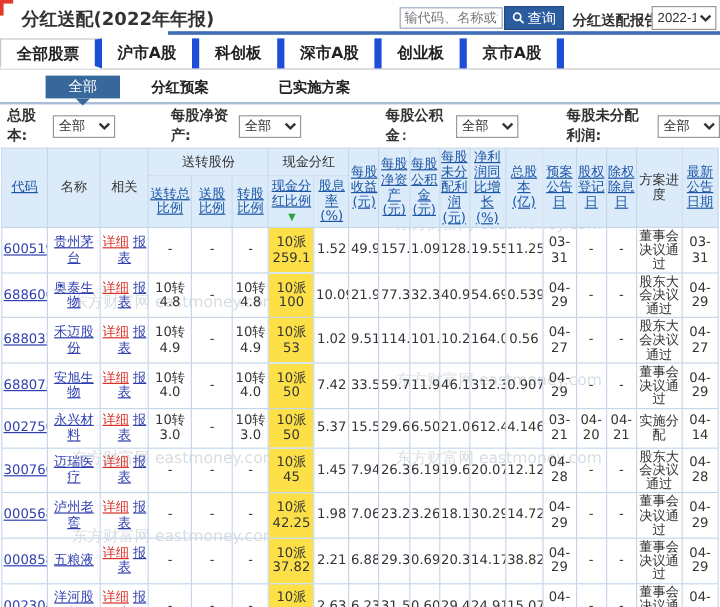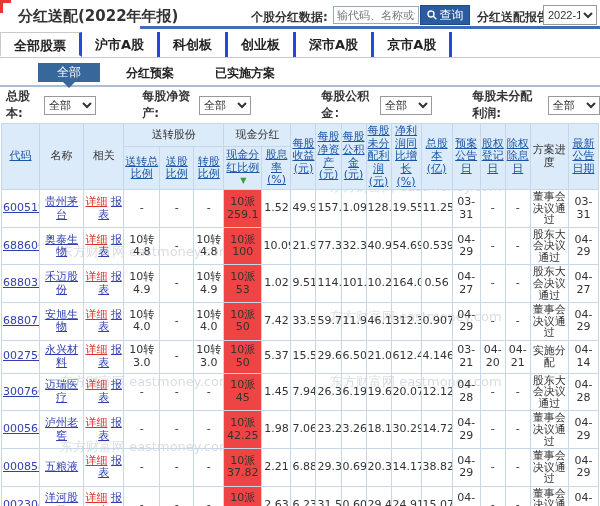--- a/index.html
+++ b/index.html
@@ -19,33 +19,33 @@
   .search-btn { position:absolute; left:420px; top:5px; width:50px; height:20px;
                 background:#2b5c9e; border:1px solid #1f4a85; color:#fff; font-size:12px;
                 display:flex; align-items:center; justify-content:center; gap:3px; cursor:pointer; }
   .period-label { position:absolute; left:477px; top:9px; font-size:12px; font-weight:bold; color:#333; }
   .period-select { position:absolute; left:543px; top:5px; width:54px; height:20px; font-size:11px;
                    border:1px solid #999; background:#fff; color:#333; }
 
   
   .tabbar { display:flex; height:26px; border-bottom:1px solid #c9c9c9; background:#fff; }
   .tab { height:25px; line-height:25px; padding:0 13px; font-size:13px; font-weight:bold; color:#222;
-         border-right:3px solid #1d4ed8; cursor:pointer; }
+         border-right:6px solid #1d4ed8; cursor:pointer; }
   .tab:first-child { border-left:1px solid #c9c9c9; }
   .tab.active { border-top:1px solid #c9c9c9; border-bottom:2px solid #fff; margin-bottom:-1px; background:#fff; }
 
   
   .subbar { position:relative; height:29px; border-bottom:2px solid #a9bdd6; }
   .pill { position:absolute; left:38px; top:5px; width:62px; height:19px; background:#38679b;
           color:#fff; font-size:12px; text-align:center; line-height:19px; cursor:pointer; }
   .pill-tri { position:absolute; left:63px; top:24px; width:0; height:0;
               border-left:6px solid transparent; border-right:6px solid transparent;
               border-top:6px solid #38679b; }
   .subtab { position:absolute; top:7px; font-size:12px; color:#222; cursor:pointer;font-weight:bold; }
-  .subtab.s1 { left:126px; } .subtab.s2 { left:215px; }
+  .subtab.s1 { left:126px; } .subtab.s2 { left:232px; }
 
   
   .filterbar { display:flex; align-items:center; height:36px; padding-left:6px; gap:6px; }
   .flabel { font-size:12px; font-weight:bold; color:#333; }
   .fsel { width:66px; height:19px; font-size:11px; border:1px solid #999; background:#fff; color:#333; }
   .fgap1 { margin-left:40px; } .fgap2 { margin-left:64px;font-family:Liberation Mono, monospace; } .fgap3 { margin-left:34px; }
 
   
   .tablewrap { position:relative; }
   .wm { position:absolute; font-size:13px; color:rgba(120,130,145,.28); white-space:nowrap; z-index:0; }
@@ -55,53 +55,52 @@
           font-size:11px; line-height:1.15; overflow:hidden; padding:1px; }
   thead th { background:#dcebfa; font-weight:normal; }
   thead tr.h1 { height:22px; } thead tr.h2 { height:34px; }
   tbody tr { height:33px; background:transparent; }
   .hl { color:#1c56a5; text-decoration:underline; cursor:pointer; }
   .hp { color:#333; }
   .arr { color:#2fa33c; font-size:8px; margin-left:1px; }
   a.lnk { color:#2f3fae; text-decoration:underline; cursor:pointer; }
   a.red { color:#d9342b; text-decoration:underline; cursor:pointer; }
   td { color:#333; }
-  td.c-cash { background:#ef4444; }
+  td.c-cash { background:#fde047; }
   td.c-prog { line-height:1.05; }
 </style>
 </head>
 <body>
 
 <div class="page">
 
   <div class="topbar">
     <div class="corner-mark"></div>
     <div class="page-title">分红送配(2022年年报)</div>
     <div class="blue-bar"></div>
-    <div class="search-label">个股分红数据:</div>
     <input class="search-input" placeholder="输代码、名称或简拼" style="">
     <div class="search-btn">
       <svg width="10" height="10" viewBox="0 0 10 10">
         <circle cx="4" cy="4" r="3" fill="none" stroke="#fff" stroke-width="1.4"></circle>
         <line x1="6.3" y1="6.3" x2="9.3" y2="9.3" stroke="#fff" stroke-width="1.4"></line>
       </svg>
       <span>查询</span>
     </div>
     <div class="period-label">分红送配报告期:</div>
     <select class="period-select">
       <option>2022-12-31</option>
     </select>
   </div>
 
   <div class="tabbar">
     <div class="tab active">全部股票</div>
     <div class="tab">沪市A股</div>
     <div class="tab">科创板</div>
+    <div class="tab">深市A股</div>
     <div class="tab">创业板</div>
-    <div class="tab">深市A股</div>
     <div class="tab">京市A股</div>
   </div>
 
   <div class="subbar">
     <div class="pill">全部</div>
     <div class="pill-tri"></div>
     <div class="subtab s1">分红预案</div>
     <div class="subtab s2">已实施方案</div>
   </div>
 

